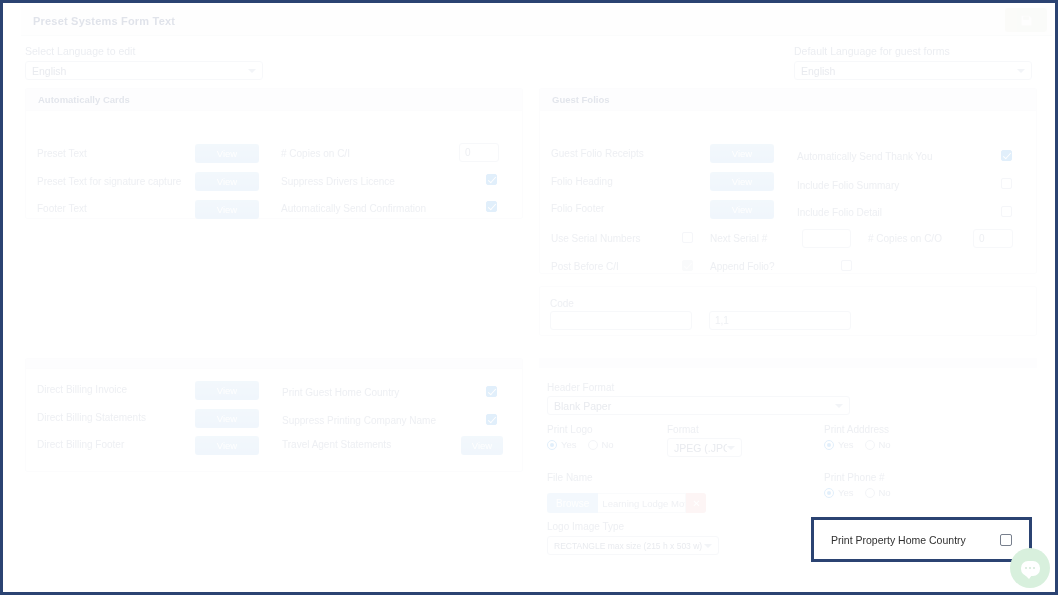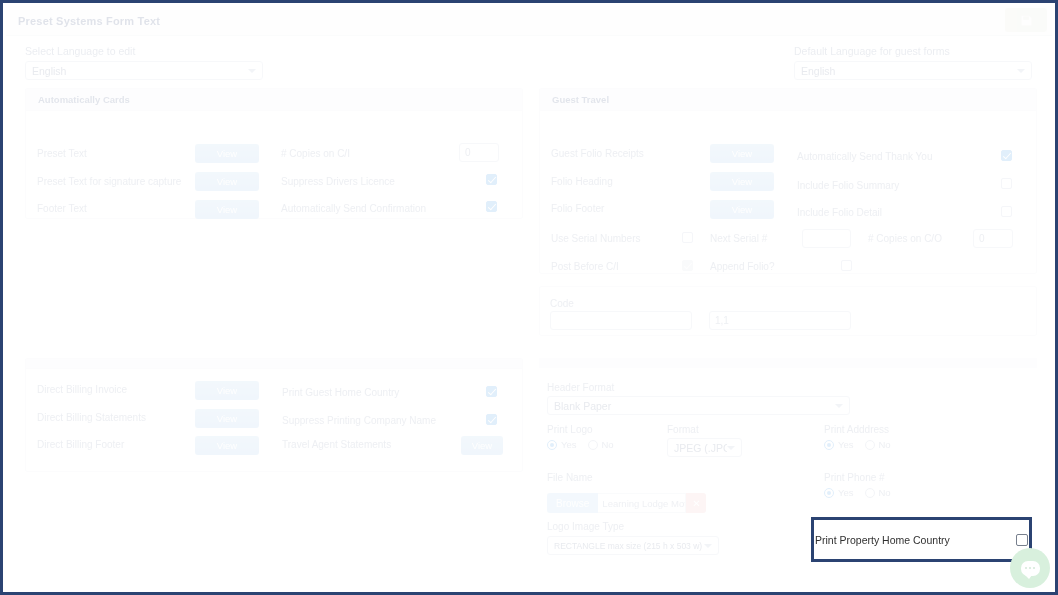--- a/index.html
+++ b/index.html
@@ -14,21 +14,21 @@
     width: 1058px; height: 595px;
     border: 3px solid #2b4372;
     background: #ffffff;
     overflow: hidden;
   }
   
   .faded { opacity: 0.17; }
 
   
   .titlebar {
-    position: absolute; left: 3px; top: 3px; right: 3px; height: 30px;
+    position: absolute; left: 18px; top: 3px; right: 3px; height: 30px;
     background: #fbfbfc;
     border-bottom: 1px solid #eceef1;
   }
   .titlebar-text {
     position: absolute; left: 12px; top: 9px;
     font-size: 11px; font-weight: bold; color: #4d5f8a; letter-spacing: .2px;
   }
   .save-btn {
     position: absolute; right: 8px; top: 5px;
     width: 42px; height: 24px; border-radius: 3px;
@@ -133,21 +133,21 @@
   .clear-btn {
     width: 20px; background: #f6c7c5; color: #fff; border: none;
     border-radius: 0 3px 3px 0; font-size: 10px; cursor: pointer;
     display: flex; align-items: center; justify-content: center;
   }
 
   
   .highlight-box {
     position: absolute; left: 808px; top: 514px; width: 221px; height: 45px;
     border: 3px solid #2b4372; background: #ffffff;
-    display: flex; align-items: center; padding: 0 1px;
+    display: flex; align-items: center; padding: 0 17px;
   }
   .highlight-box .hl-label { font-size: 10.5px; color: #303030; flex: 1; }
   .hl-chk {
     width: 12px; height: 12px; border: 1px solid #777f8d;
     border-radius: 2px; background: #fff; cursor: pointer;
   }
 
   
   .chat-widget {
     position: absolute; right: 5px; bottom: 4px;
@@ -214,21 +214,21 @@
 
       <div class="row-label" style="left:255px; top:65px;">Suppress Drivers Licence</div>
       <div class="chk checked" style="left:460px; top:63px;"></div>
 
       <div class="row-label" style="left:255px; top:92px;">Automatically Send Confirmation</div>
       <div class="chk checked" style="left:460px; top:90px;"></div>
     </div>
   </div>
 
   <div class="card faded" style="left:536px; top:85px; width:498px; height:186px;">
-    <div class="card-header">Guest Travel</div>
+    <div class="card-header">Guest Folios</div>
     <div class="card-body">
       <div class="row-label" style="left:11px; top:37px;">Guest Folio Receipts</div>
       <button class="view-btn" style="left:170px; top:33px;">View</button>
       <div class="row-label" style="left:11px; top:65px;">Folio Heading</div>
       <button class="view-btn" style="left:170px; top:61px;">View</button>
       <div class="row-label" style="left:11px; top:92px;">Folio Footer</div>
       <button class="view-btn" style="left:170px; top:89px;">View</button>
 
       <div class="row-label" style="left:257px; top:40px;">Automatically Send Thank You</div>
       <div class="chk checked" style="left:461px; top:39px;"></div>

